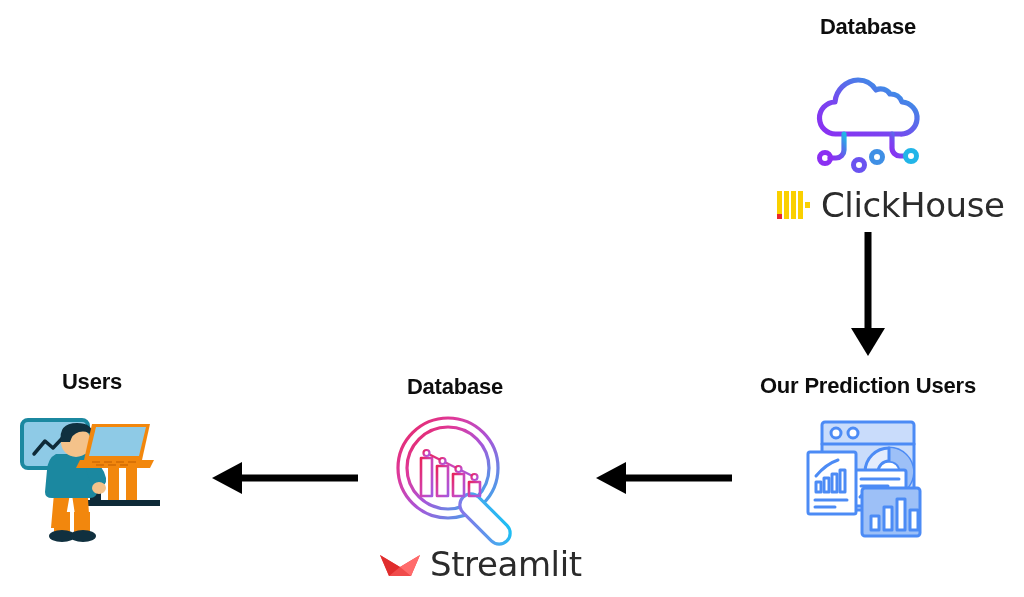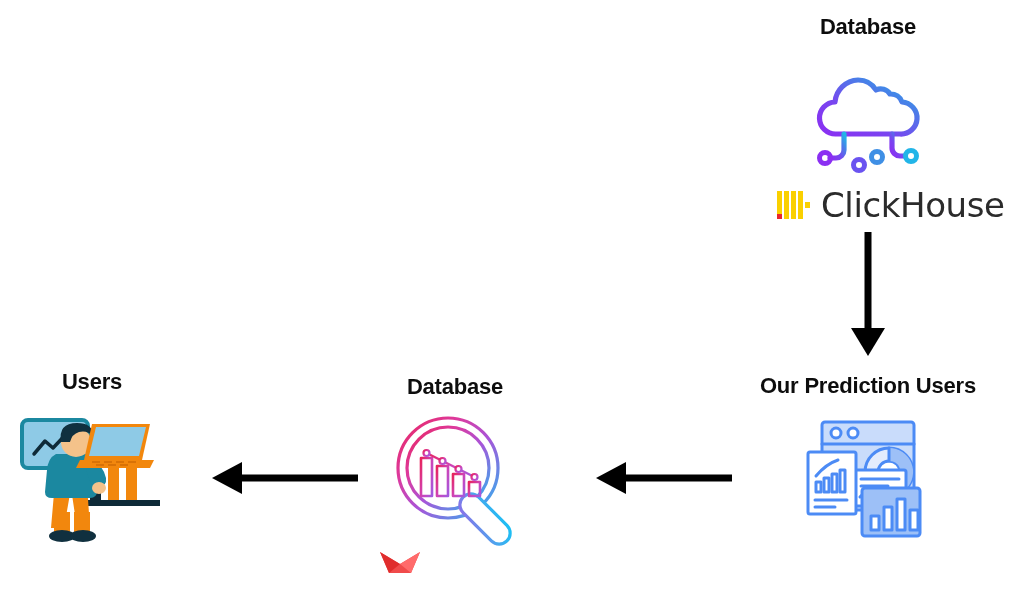--- a/index.html
+++ b/index.html
@@ -245,20 +245,21 @@
     </g>
   </svg>
 </div>
 
 <div class="brand-row" style="left:380px; top:547px;">
   <svg class="st-mark" viewBox="0 0 40 28" aria-hidden="true">
     <polygon points="0,5 20,17 40,5 31,26 9,26" fill="#f04b4b"></polygon>
     <polygon points="0,5 20,17 9,26" fill="#e02d2d"></polygon>
     <polygon points="20,17 40,5 31,26" fill="#ff6b6b"></polygon>
   </svg>
+  <span class="brand-text">Streamlit</span>
 </div>
 
 <div class="arrow" style="left:212px; top:458px; width:146px; height:40px;">
   <svg viewBox="0 0 146 40" width="146" height="40" aria-hidden="true">
     <rect x="26" y="16.5" width="120" height="7" fill="#000000"></rect>
     <polygon points="0,20 30,4 30,36" fill="#000000"></polygon>
   </svg>
 </div>
 
 <div class="node-label" style="left:32px; top:371px; width:120px;">Users</div>

